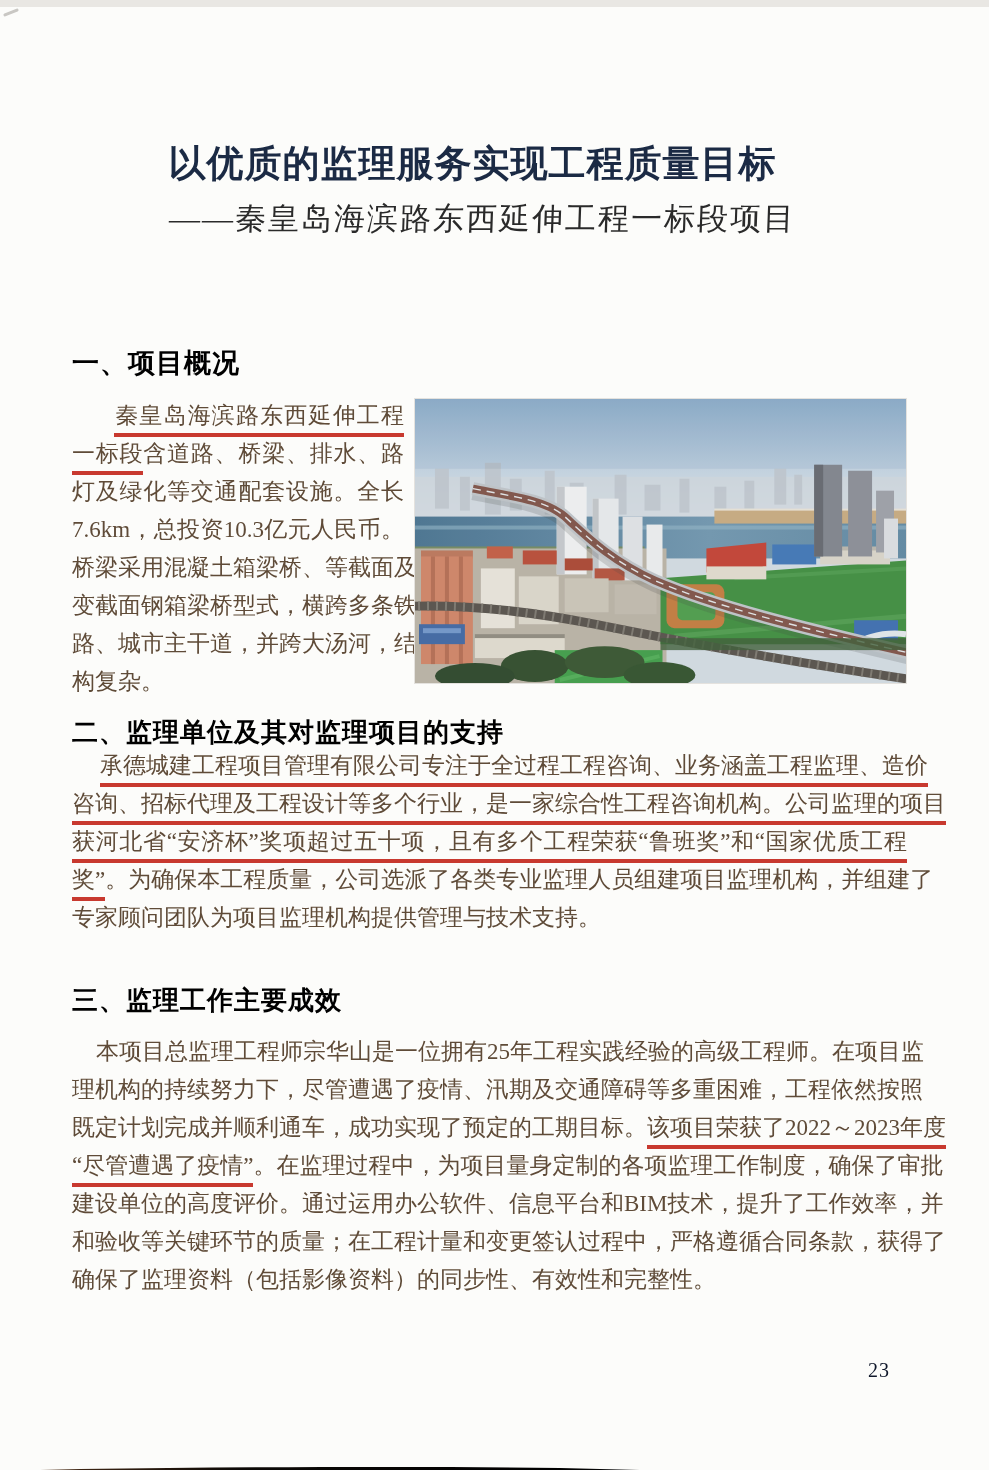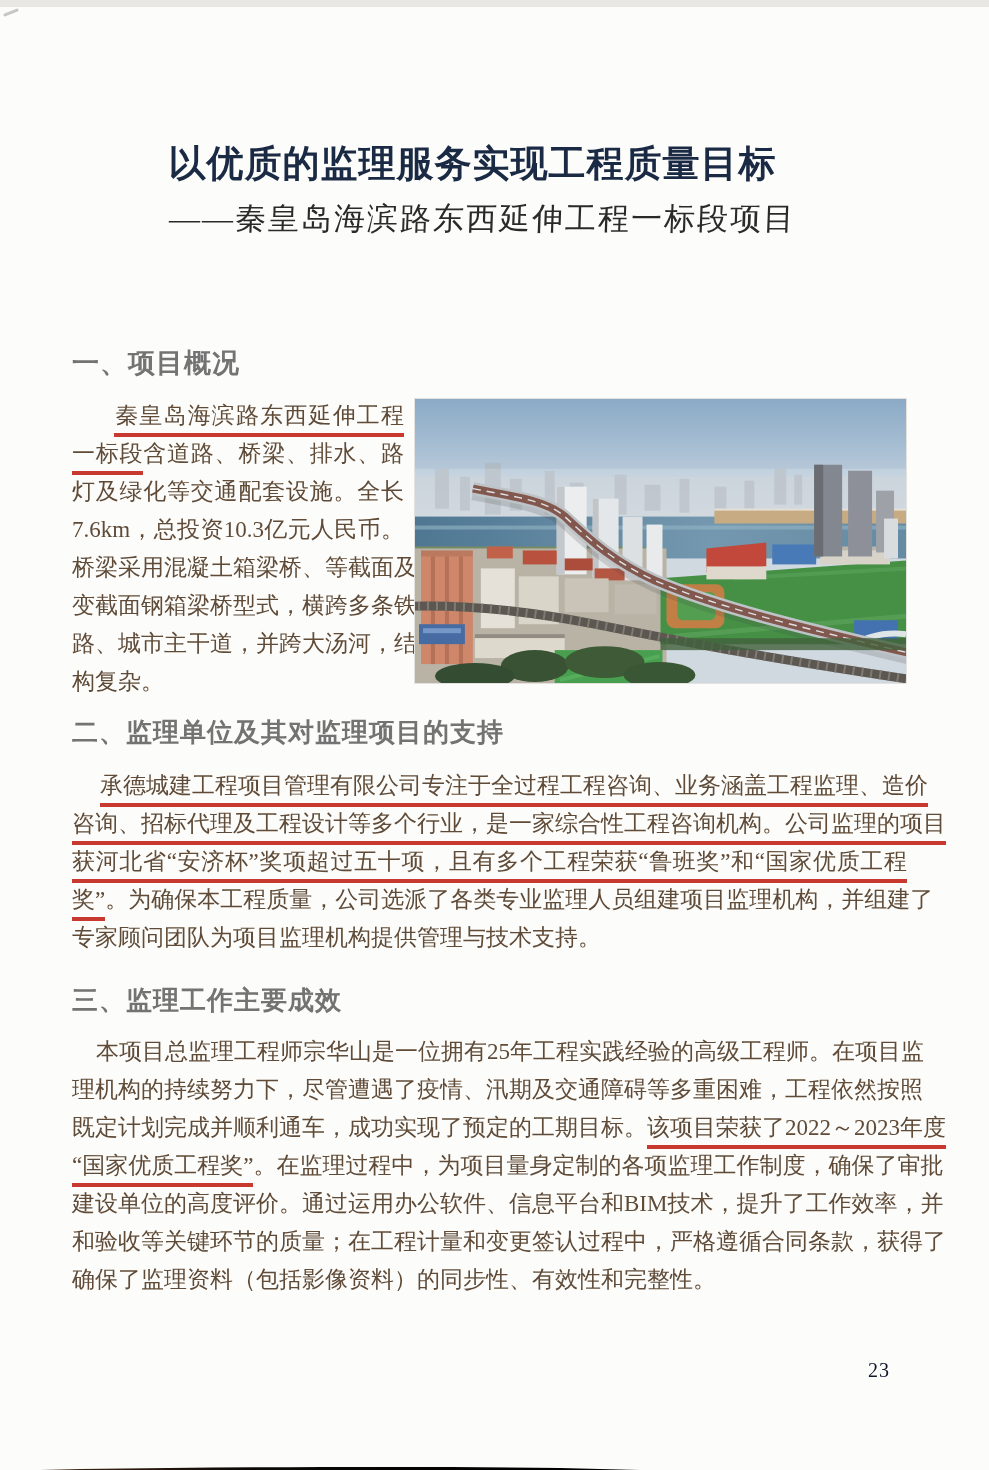--- a/index.html
+++ b/index.html
@@ -17,28 +17,28 @@
     color:#1b2a44;font-family:"Liberation Serif","DejaVu Serif",serif;
   }
   .subtitle{
     position:absolute;left:0;top:191px;width:989px;
     text-align:center;transform:translateX(-12px) skewX(-2deg);
     font-size:31px;font-weight:500;letter-spacing:2px;color:#2a2a2a;
   }
   .sec{
     position:absolute;left:72px;margin:0;
     font-family:"Liberation Sans","DejaVu Sans",sans-serif;
-    font-weight:bold;color:#737373;letter-spacing:1px;
+    font-weight:bold;color:#000000;letter-spacing:1px;
   }
   .s1h{top:338px;font-size:27px;}
   .s2h{top:708px;font-size:26px;}
   .s3h{top:976px;font-size:26px;}
   .para{position:absolute;left:72px;color:#5f4b38;font-size:23px;}
   .p1{top:390px;width:332px;}
-  .p2{top:760px;width:835px;}
+  .p2{top:740px;width:835px;}
   .p3{top:1026px;width:835px;}
   .line{
     height:38px;line-height:38px;white-space:nowrap;
     text-align:justify;text-align-last:justify;
   }
   .line.ns{text-align-last:left;}
   .ind{display:inline-block;height:1px;}
   .u{border-bottom:4px solid #c8392f;padding-bottom:5px;}
   .photo{
     position:absolute;left:414px;top:391px;width:493px;height:286px;margin:0;
@@ -187,21 +187,21 @@
       <div class="line"><span class="u">获河北省“安济杯”奖项超过五十项，且有多个工程荣获“鲁班奖”和“国家优质工程</span></div>
       <div class="line"><span class="u">奖”</span><span>。为确保本工程质量，公司选派了各类专业监理人员组建项目监理机构，并组建了</span></div>
       <div class="line ns"><span>专家顾问团队为项目监理机构提供管理与技术支持。</span></div>
     </div>
 
   <h2 class="sec s3h">三、监理工作主要成效</h2>
   <div class="para p3" id="p2">
       <div class="line"><span class="ind" style="width: 24px;"></span><span>本项目总监理工程师宗华山是一位拥有25年工程实践经验的高级工程师。在项目监</span></div>
       <div class="line"><span>理机构的持续努力下，尽管遭遇了疫情、汛期及交通障碍等多重困难，工程依然按照</span></div>
       <div class="line"><span>既定计划完成并顺利通车，成功实现了预定的工期目标。</span><span class="u">该项目荣获了2022～2023年度</span></div>
-      <div class="line"><span class="u">“国家优质工程奖”</span><span>。在监理过程中，为项目量身定制的各项监理工作制度，确保了审批</span></div>
+      <div class="line"><span class="u">“尽管遭遇了疫情”</span><span>。在监理过程中，为项目量身定制的各项监理工作制度，确保了审批</span></div>
       <div class="line"><span>建设单位的高度评价。通过运用办公软件、信息平台和BIM技术，提升了工作效率，并</span></div>
       <div class="line"><span>和验收等关键环节的质量；在工程计量和变更签认过程中，严格遵循合同条款，获得了</span></div>
       <div class="line ns"><span>确保了监理资料（包括影像资料）的同步性、有效性和完整性。</span></div>
     </div>
 
   <div class="pagenum">23</div>
 
   <div class="bottom-strip">
     <svg width="989" height="12" viewBox="0 0 989 12">
       <defs>

